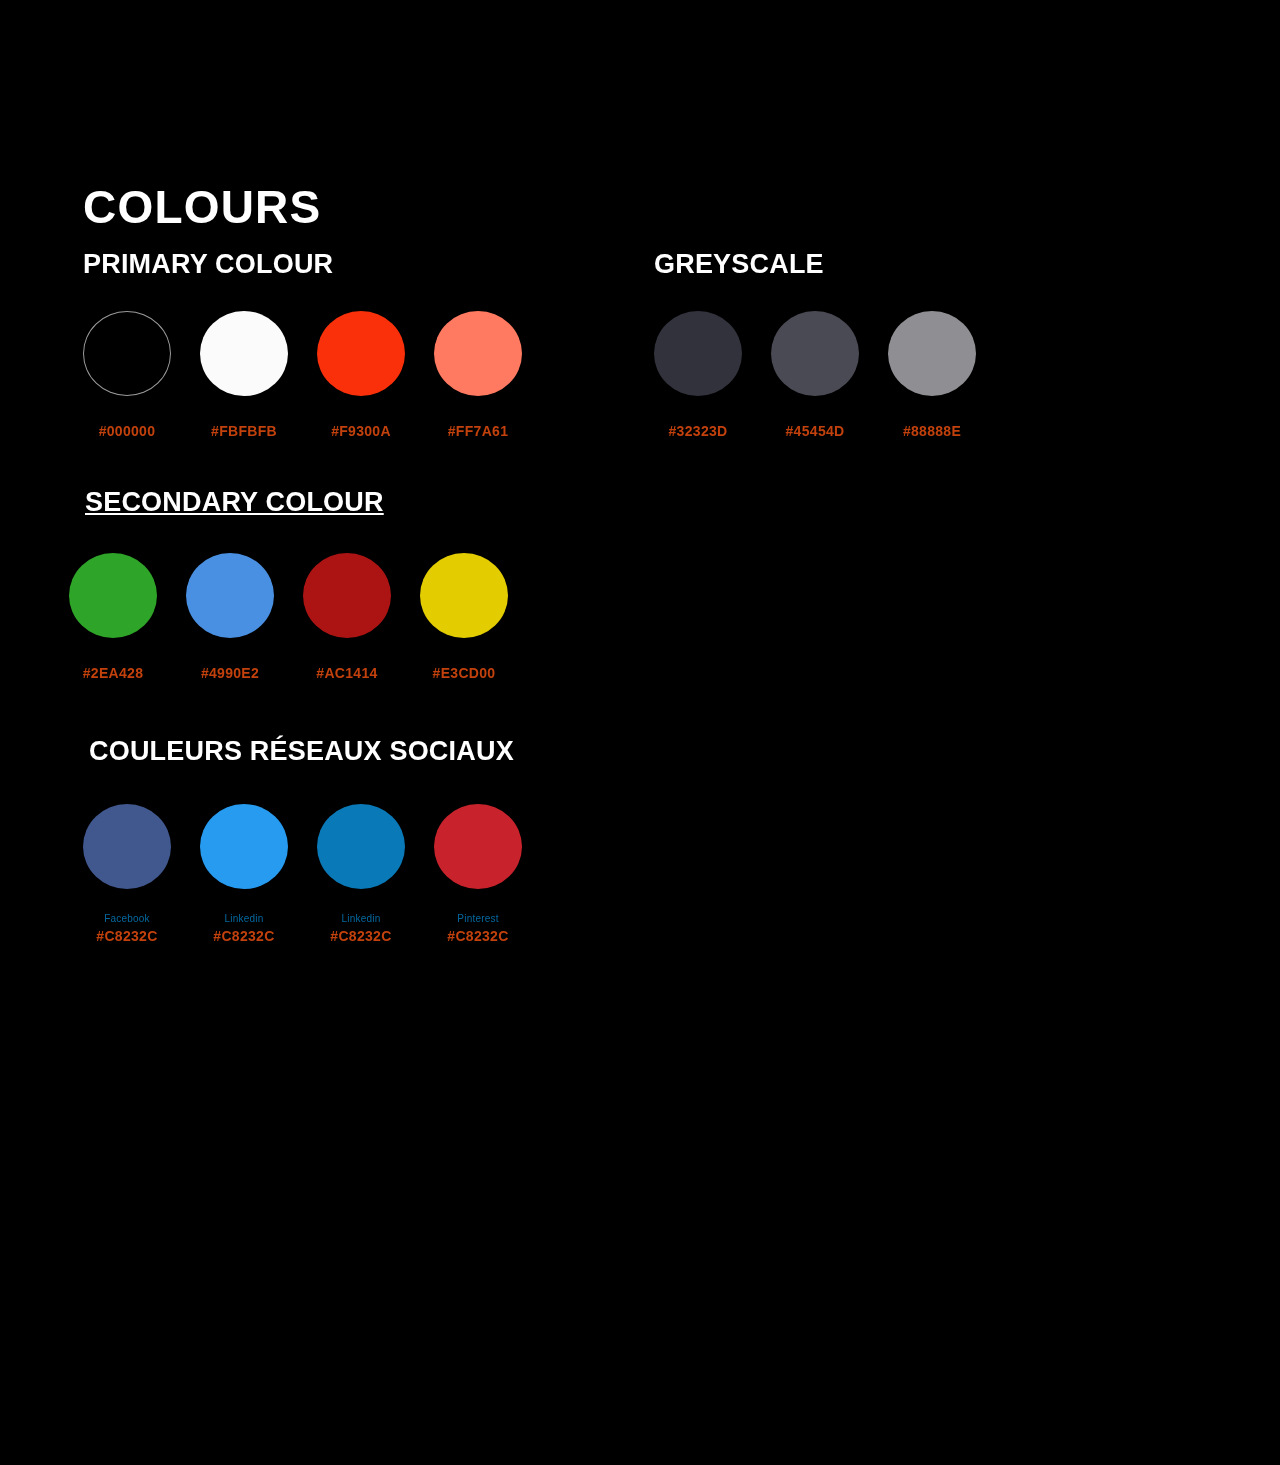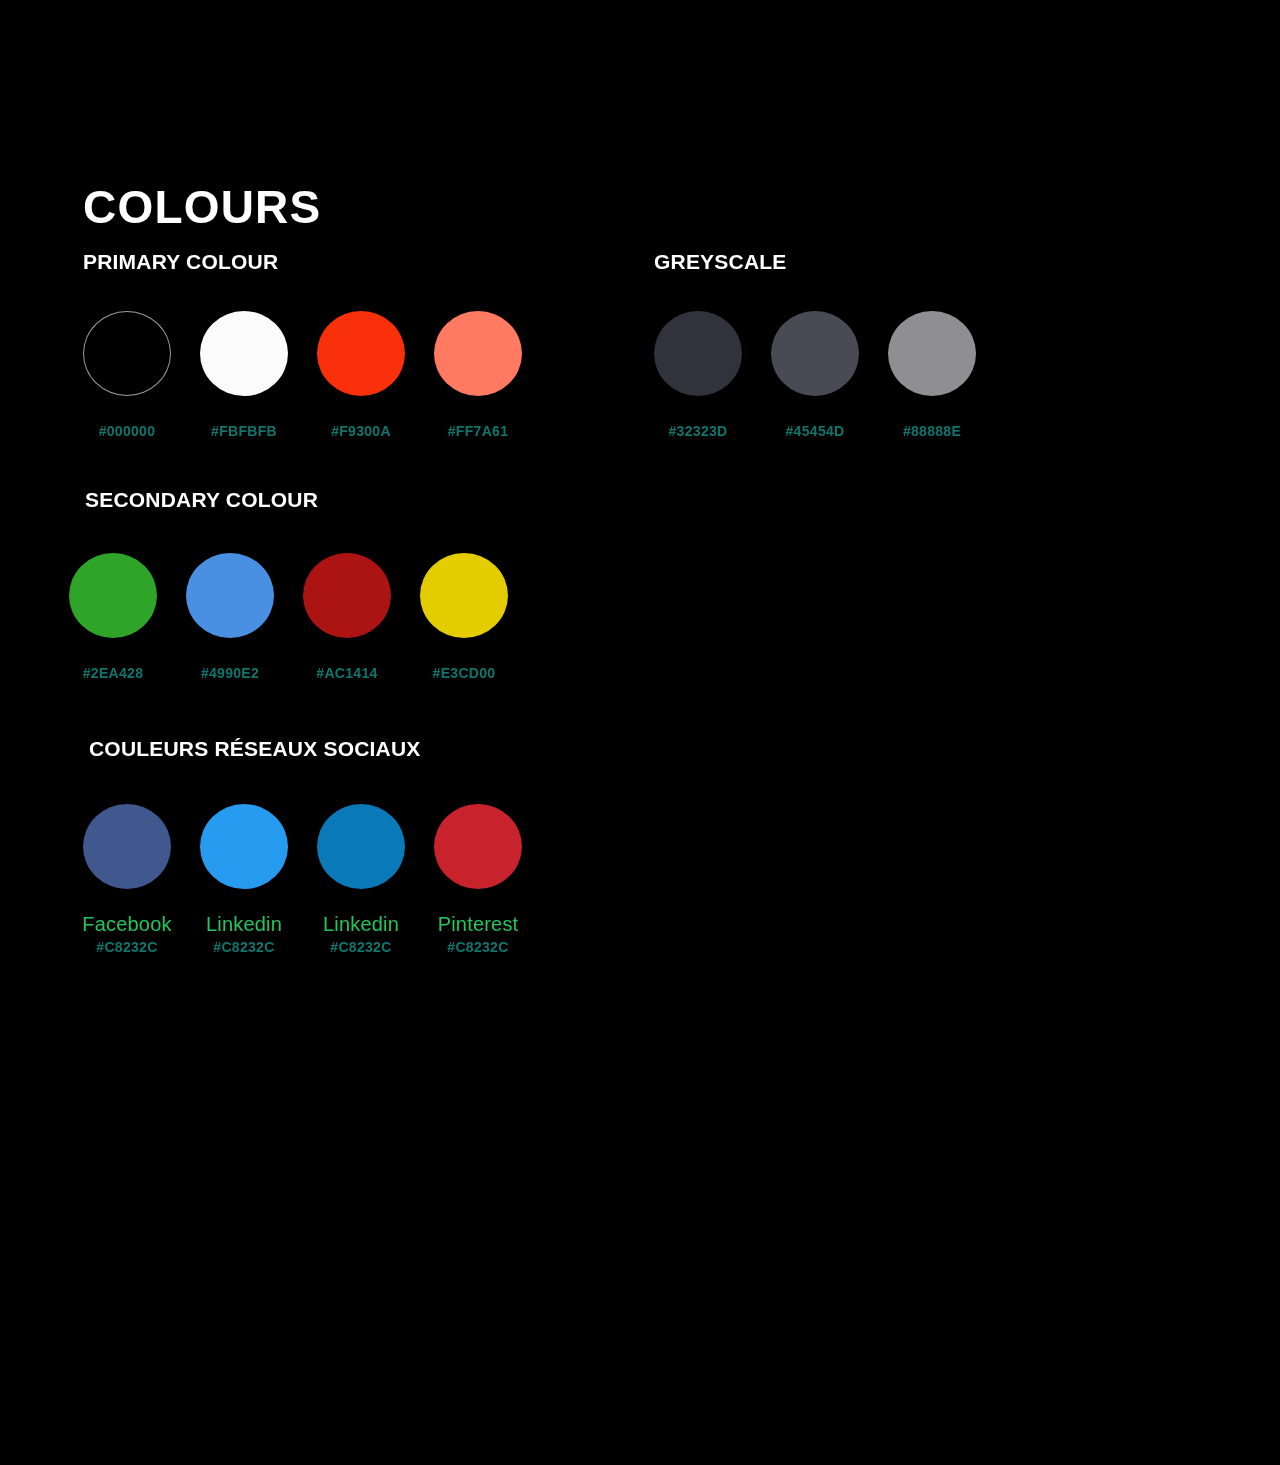--- a/index.html
+++ b/index.html
@@ -31,30 +31,30 @@
     font-weight: 700;
     letter-spacing: 1.2px;
     color: #FFFFFF;
     line-height: 1;
     white-space: nowrap;
   }
 
   
   .section-heading {
     position: absolute;
-    font-size: 21px;
+    font-size: 27px;
     font-weight: 600;
     letter-spacing: 0.2px;
     color: #FFFFFF;
     line-height: 1;
     white-space: nowrap;
   }
   .sec-primary   { left: 83px;  top: 220px; }
   .sec-greyscale { left: 654px; top: 220px; }
-  .sec-secondary { left: 85px;  top: 458px; }
+  .sec-secondary { left: 85px;  top: 458px; text-decoration: underline; }
   .sec-social    { left: 89px;  top: 707px; }
 
   
   .swatch-row {
     position: absolute;
     display: flex;
     gap: 29px;
   }
   .row-primary   { left: 83px;  top: 280px; }
   .row-greyscale { left: 654px; top: 280px; }
@@ -73,35 +73,35 @@
     height: 85px;
     border-radius: 50%;
     box-sizing: border-box;
   }
 
   .swatch-label {
     margin-top: 28px;
     font-size: 14px;
     font-weight: 700;
     letter-spacing: 0.3px;
-    color: #0f766e;
+    color: #c2410c;
     line-height: 1.1;
     text-align: center;
     white-space: nowrap;
   }
 
   
   .row-social .swatch-label {
     margin-top: 24px;
   }
   .swatch-name {
-    font-size: 20px;
+    font-size: 10px;
     font-weight: 400;
     letter-spacing: 0.2px;
-    color: #22c55e;
+    color: #0369a1;
     line-height: 1.1;
     text-align: center;
     white-space: nowrap;
     margin-top: 24px;
   }
   .row-social .swatch-name + .swatch-label {
     margin-top: 5px;
   }
 </style>
 </head>

